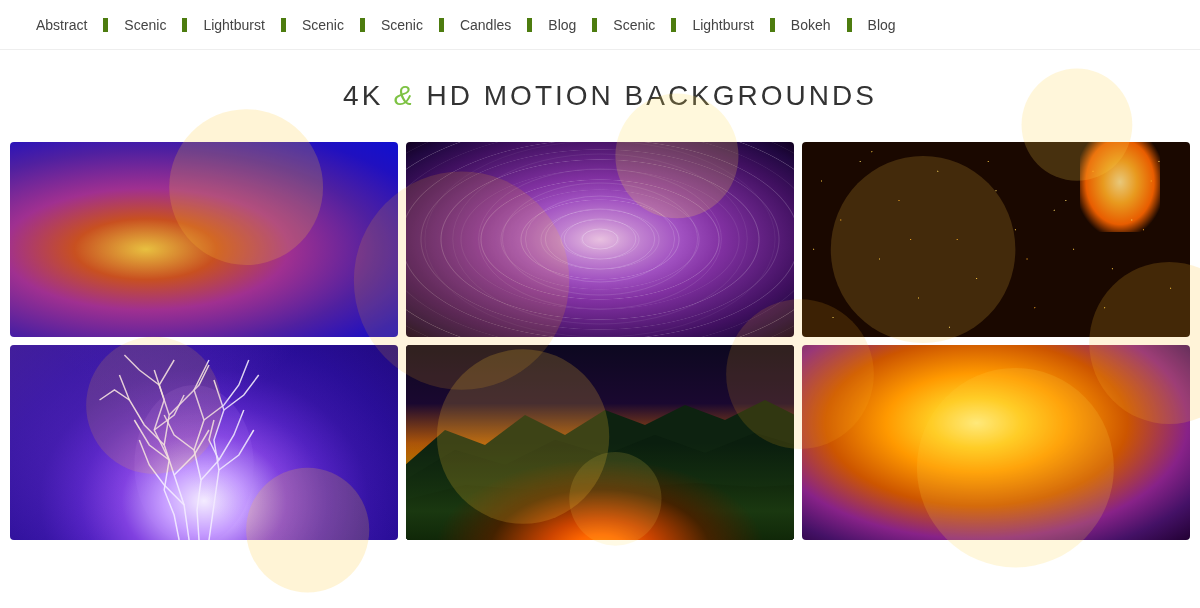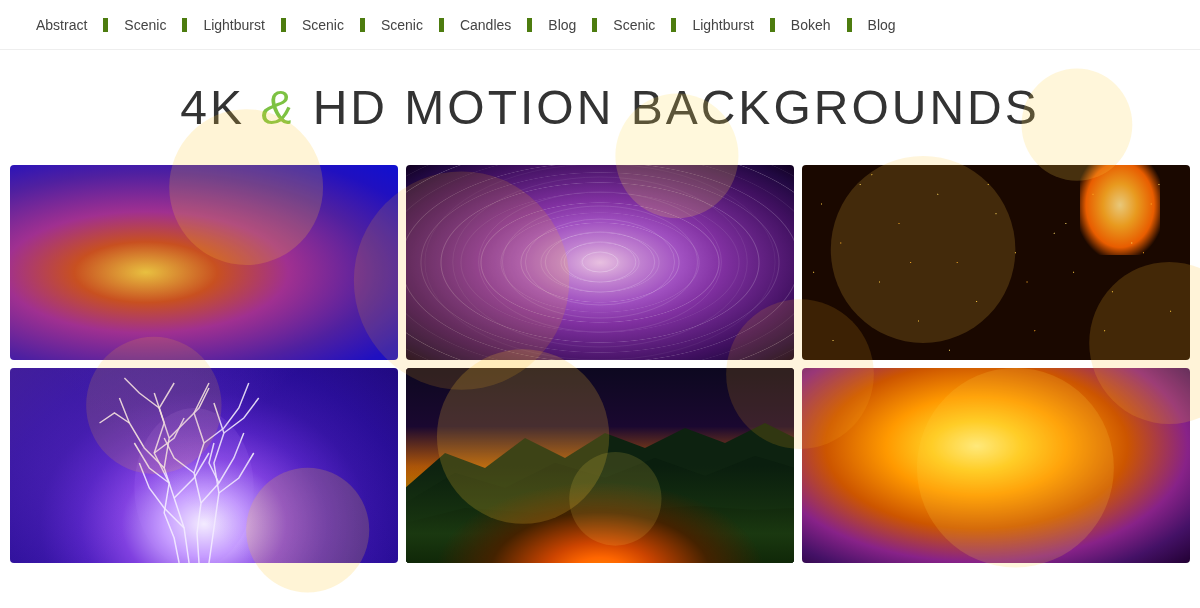--- a/index.html
+++ b/index.html
@@ -36,21 +36,21 @@
       line-height: 1;
     }
     nav a:last-child { border-right: none; }
 
     
     .hero {
       text-align: center;
       padding: 30px 0 20px;
     }
     .hero h1 {
-      font-size: 48px;
+      font-size: 28px;
       font-weight: 300;
       color: #333;
       letter-spacing: 3px;
       text-transform: uppercase;
       margin-left: 20px;
     }
     .hero h1 .ampersand {
       color: #7dc243;
       font-style: italic;
       font-weight: normal;

